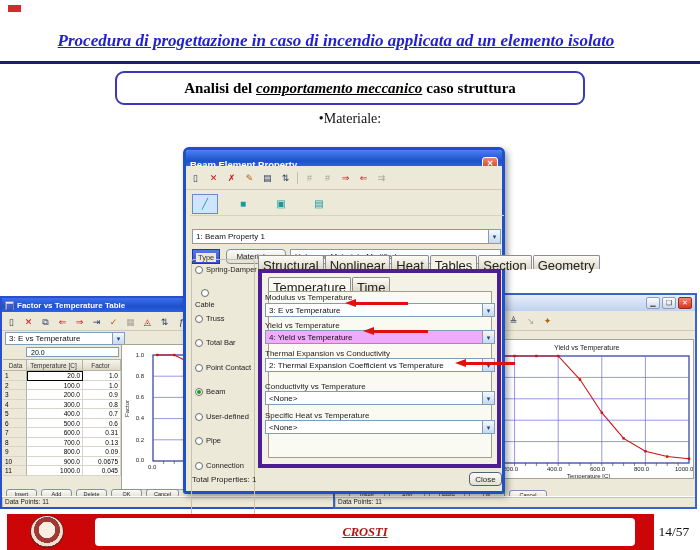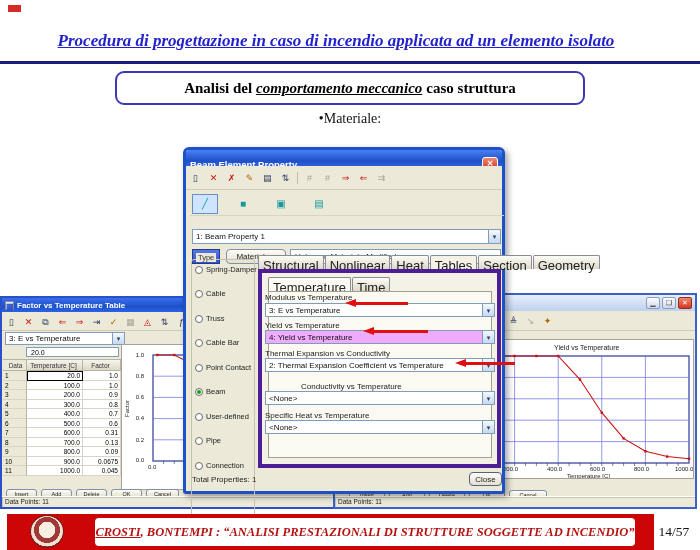--- a/index.html
+++ b/index.html
@@ -406,31 +406,31 @@
     <div class="sunken" style="position:absolute; left:104px; top:99px; width:211px; height:15px;
          font-size:8px; line-height:13px; padding-left:4px; color:#222;">Unknown Material - Modified</div>
 
     <div class="groupbox">
       <div class="gb-frame"></div>
       <div class="gb-label">Type</div>
       <div class="radio-row" style="top:12px;">
           <span class="rdot"></span>
           <span>Spring-Damper</span>
         </div>
-      <div class="radio-row" style="top:36px;">
+      <div class="radio-row" style="top:36px;flex-direction:column;">
           <span class="rdot"></span>
           <span>Cable</span>
         </div>
       <div class="radio-row" style="top:61px;">
           <span class="rdot"></span>
           <span>Truss</span>
         </div>
       <div class="radio-row" style="top:85px;">
           <span class="rdot"></span>
-          <span>Cable Bar</span>
+          <span>Total Bar</span>
         </div>
       <div class="radio-row" style="top:110px;">
           <span class="rdot"></span>
           <span>Point Contact</span>
         </div>
       <div class="radio-row" style="top:134px;">
           <span class="rdot sel"></span>
           <span>Beam</span>
         </div>
       <div class="radio-row" style="top:159px;">
@@ -474,21 +474,21 @@
     <div class="flabel" style="left:79px; top:171px;">Yield vs Temperature</div>
     <div class="combo fcombo graysel" style="left:79px; top:180px; width:230px;">
       <span>4: Yield vs Temperature</span>
       <span class="caret">▾</span>
     </div>
     <div class="flabel" style="left:79px; top:199px;">Thermal Expansion vs Conductivity</div>
     <div class="combo fcombo" style="left:79px; top:208px; width:230px;">
       <span>2: Thermal Expansion Coefficient vs Temperature</span>
       <span class="caret">▾</span>
     </div>
-    <div class="flabel" style="left:79px; top:232px;margin-left:36px;">Conductivity vs Temperature</div>
+    <div class="flabel" style="left:79px; top:232px;">Conductivity vs Temperature</div>
     <div class="combo fcombo" style="left:79px; top:241px; width:230px;">
       <span>&lt;None&gt;</span>
       <span class="caret">▾</span>
     </div>
     <div class="flabel" style="left:79px; top:261px;">Specific Heat vs Temperature</div>
     <div class="combo fcombo" style="left:79px; top:270px; width:230px;">
       <span>&lt;None&gt;</span>
       <span class="caret">▾</span>
     </div>
 
@@ -506,17 +506,16 @@
     </div>
   <div class="arrow" style="left:455px; top:359px; width:60px;">
     <span class="head"></span>
       <span class="shaft" style="width:49px;"></span>
     </div>
 
   <div class="footer-bar"></div>
   <div class="logo"></div>
   <div class="footer-box">
     <span class="und">CROSTI</span>
-    <span>, BONTEMPI : “ANALISI PRESTAZIONALI DI STRUTTURE SOGGETTE AD INCENDIO”</span>
   </div>
   <div class="page-num">14/57</div>
 
 </div>
 
 </body></html>

